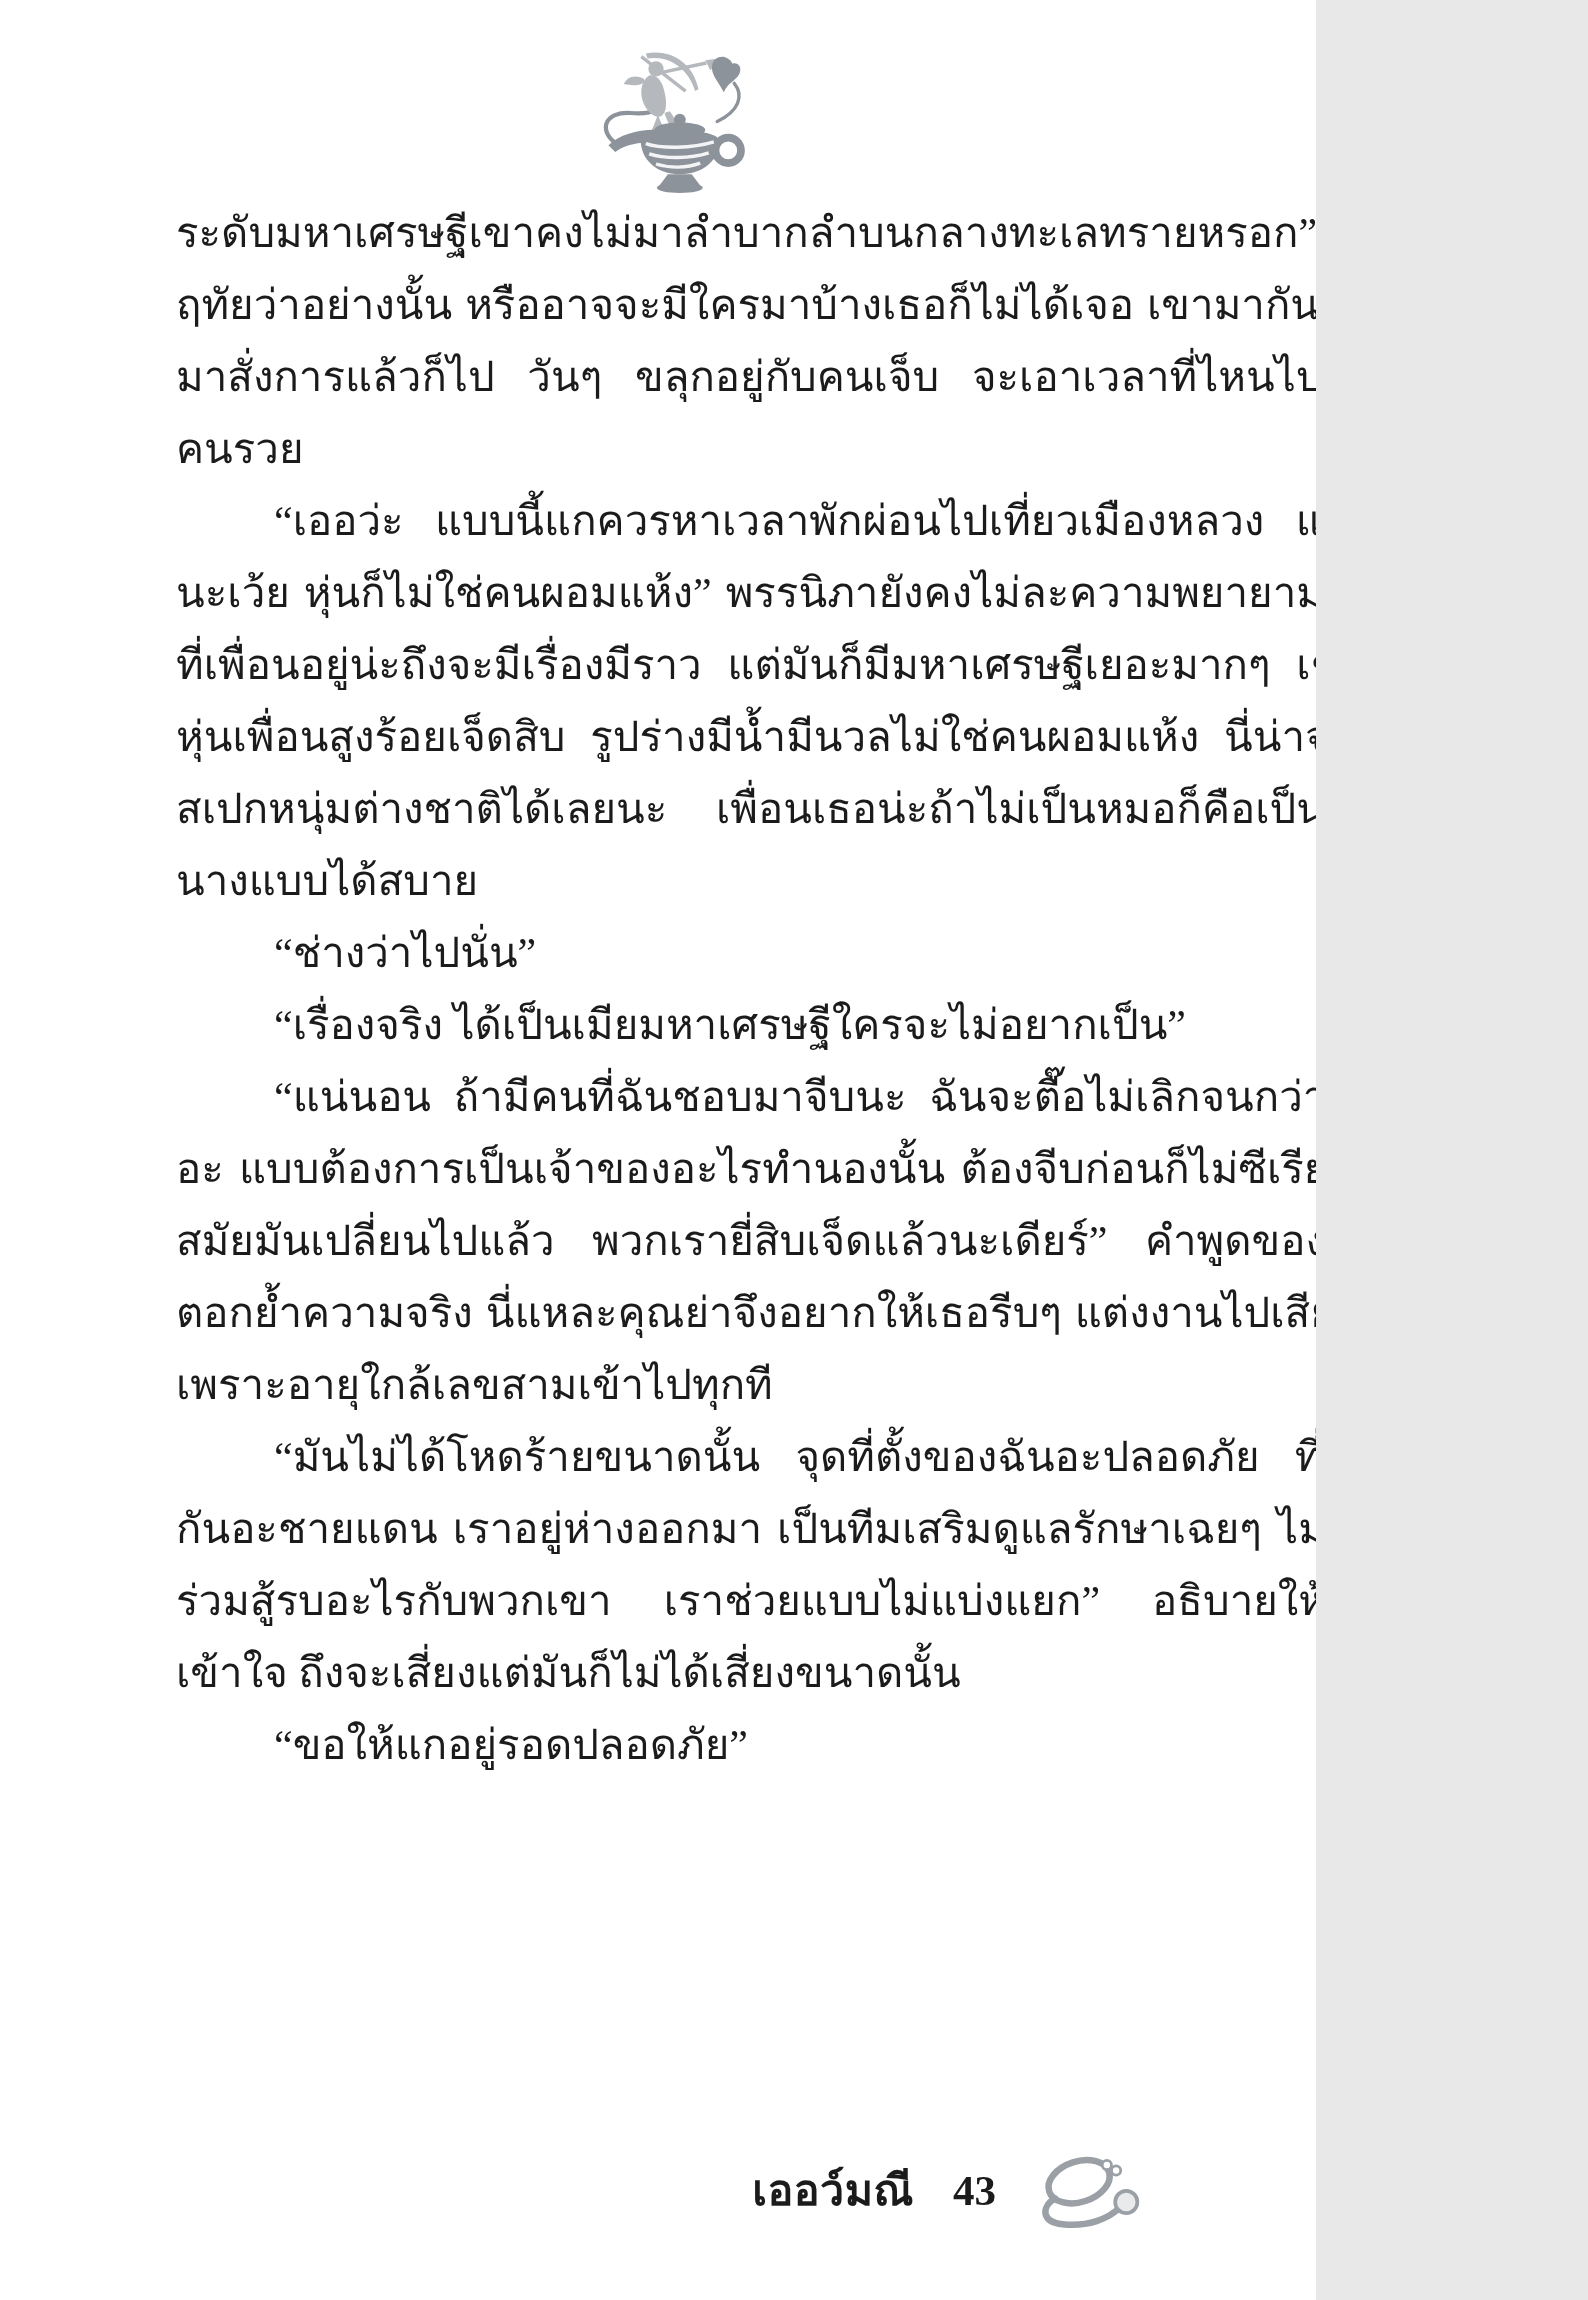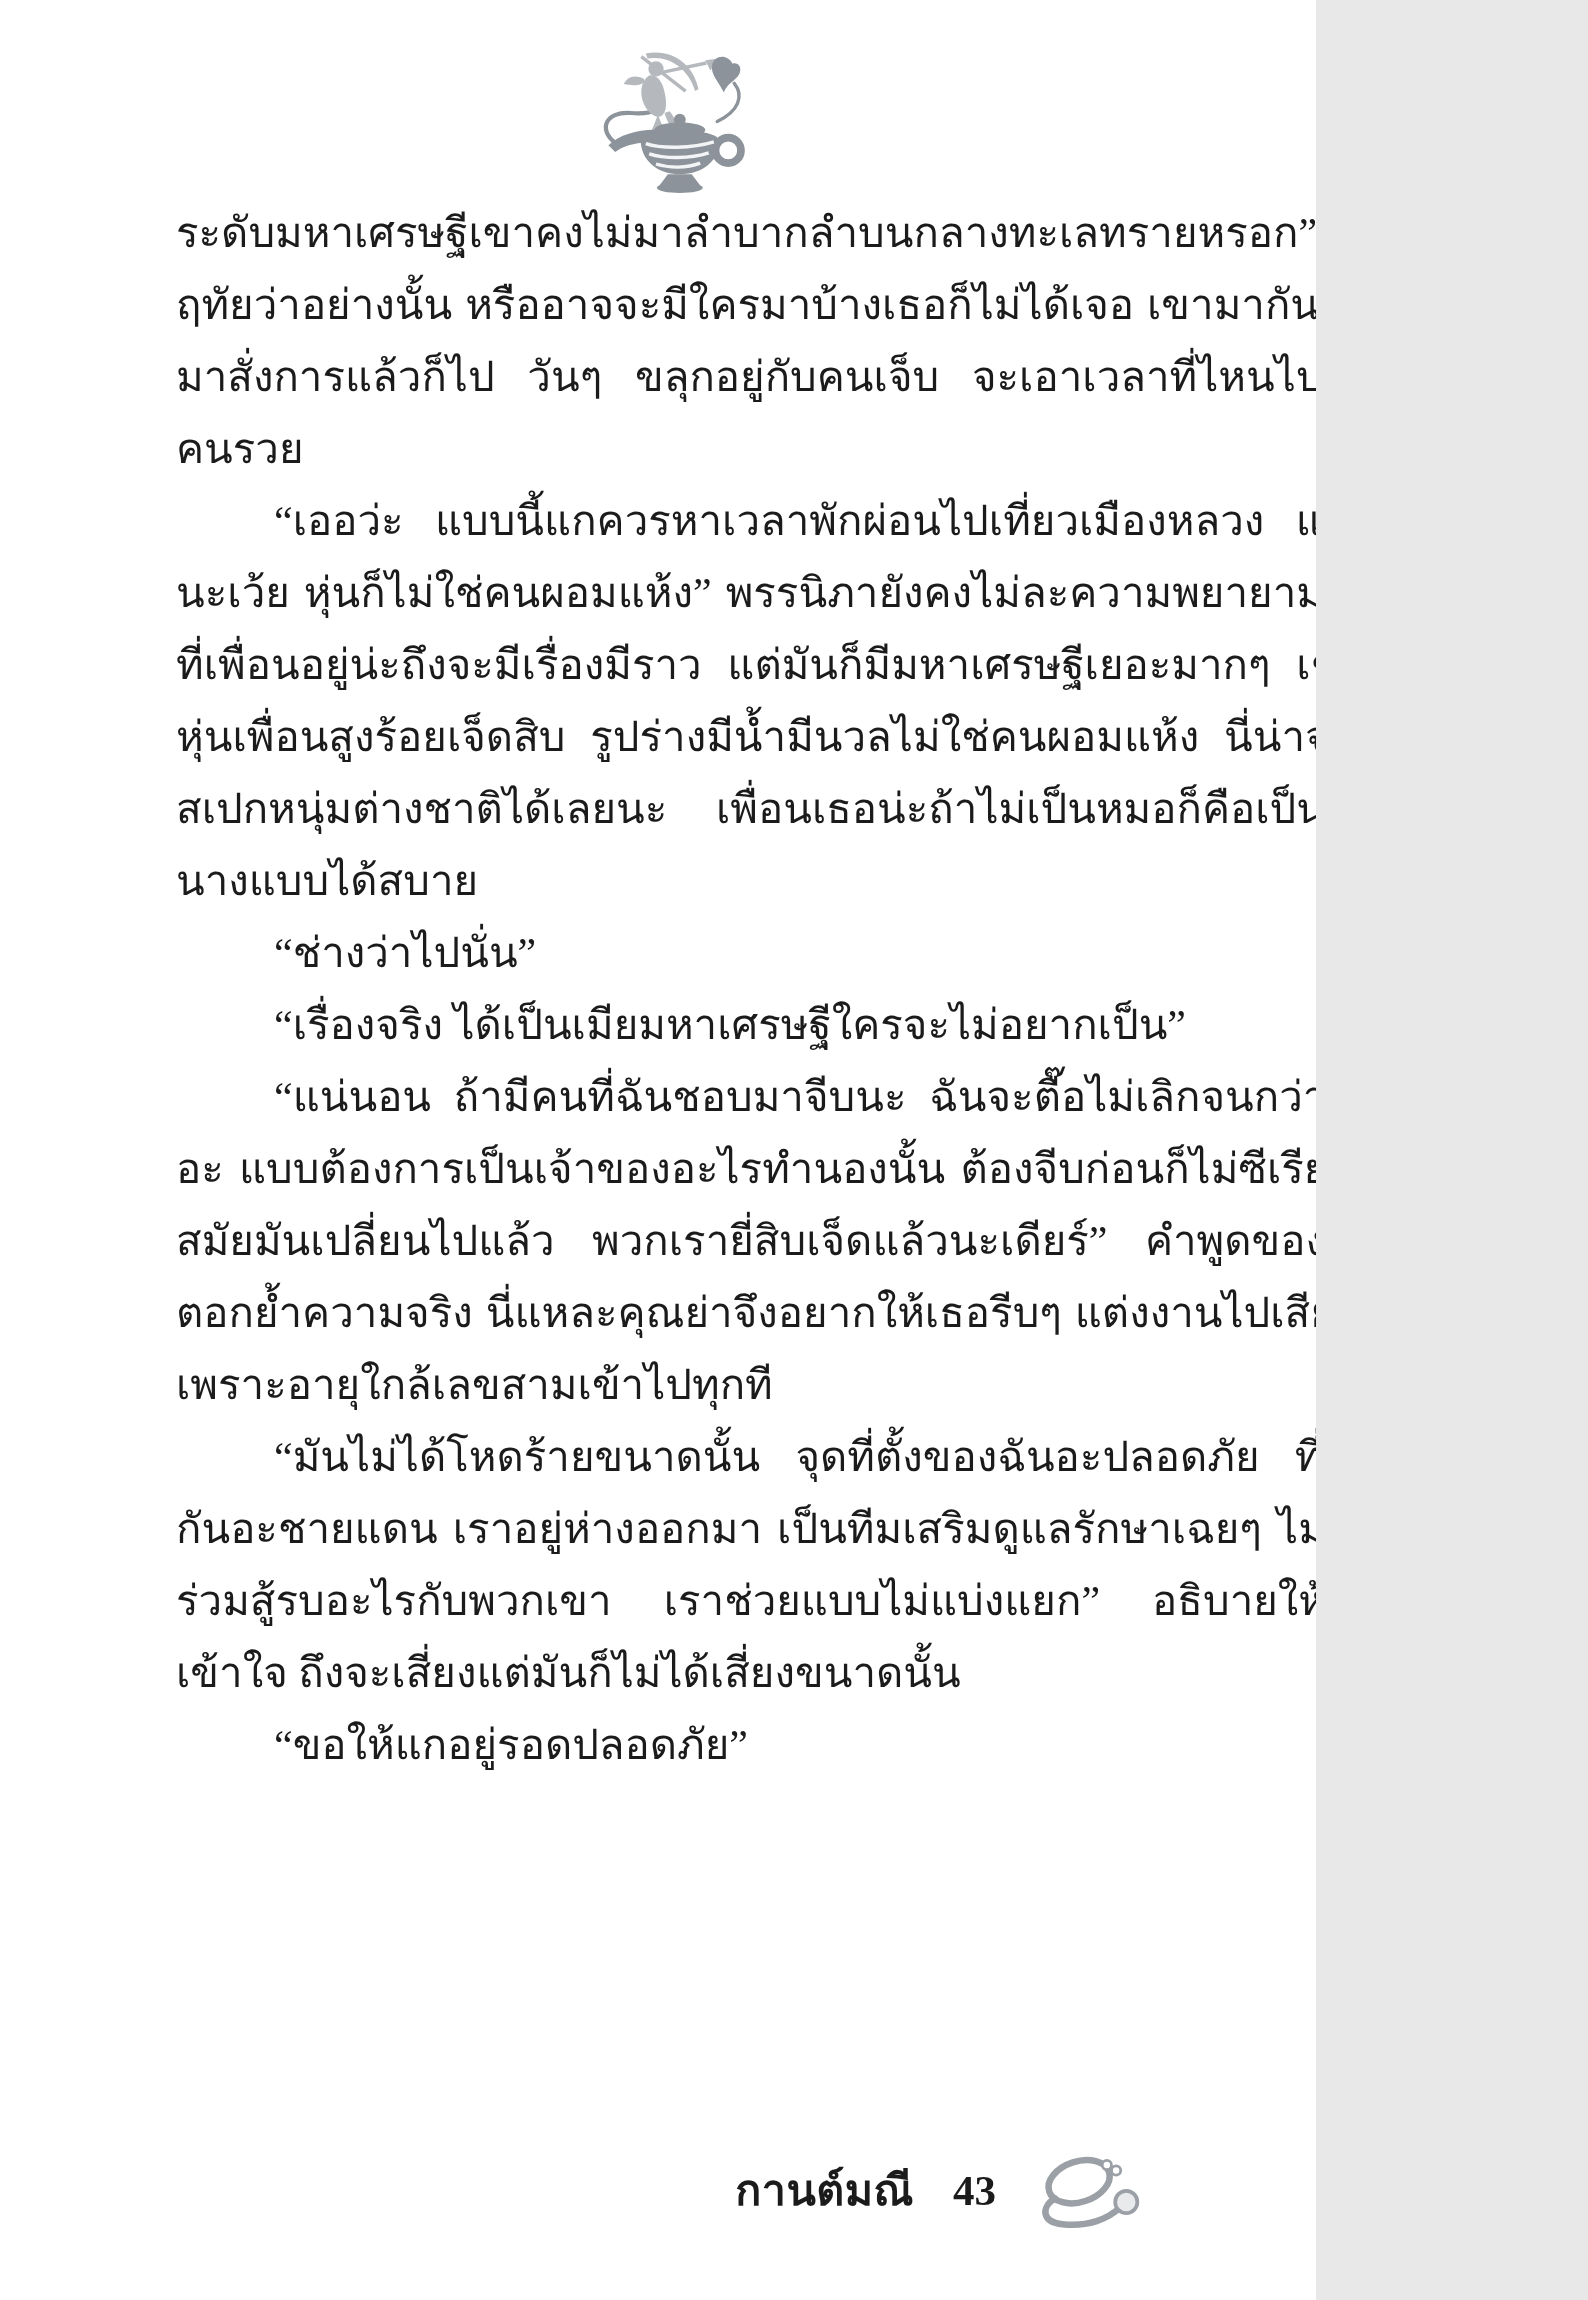--- a/index.html
+++ b/index.html
@@ -115,21 +115,21 @@
       <p class="para">ระดับมหาเศรษฐีเขาคงไม่มาลำบากลำบนกลางทะเลทรายหรอก” ดวงฤทัยว่าอย่างนั้น หรืออาจจะมีใครมาบ้างเธอก็ไม่ได้เจอ เขามากันแป๊บๆ มาสั่งการแล้วก็ไป วันๆ ขลุกอยู่กับคนเจ็บ จะเอาเวลาที่ไหนไปสนใจคนรวย</p>
       <p class="para indent">“เออว่ะ แบบนี้แกควรหาเวลาพักผ่อนไปเที่ยวเมืองหลวง แกสวยนะเว้ย หุ่นก็ไม่ใช่คนผอมแห้ง” พรรนิภายังคงไม่ละความพยายาม พื้นที่ที่เพื่อนอยู่น่ะถึงจะมีเรื่องมีราว แต่มันก็มีมหาเศรษฐีเยอะมากๆ เช่นกัน หุ่นเพื่อนสูงร้อยเจ็ดสิบ รูปร่างมีน้ำมีนวลไม่ใช่คนผอมแห้ง นี่น่าจะเป็นสเปกหนุ่มต่างชาติได้เลยนะ เพื่อนเธอน่ะถ้าไม่เป็นหมอก็คือเป็นดารานางแบบได้สบาย</p>
       <p class="para indent">“ช่างว่าไปนั่น”</p>
       <p class="para indent">“เรื่องจริง ได้เป็นเมียมหาเศรษฐีใครจะไม่อยากเป็น”</p>
       <p class="para indent">“แน่นอน ถ้ามีคนที่ฉันชอบมาจีบนะ ฉันจะตื๊อไม่เลิกจนกว่าจะได้อะ แบบต้องการเป็นเจ้าของอะไรทำนองนั้น ต้องจีบก่อนก็ไม่ซีเรียส ยุคสมัยมันเปลี่ยนไปแล้ว พวกเรายี่สิบเจ็ดแล้วนะเดียร์” คำพูดของเพื่อนตอกย้ำความจริง นี่แหละคุณย่าจึงอยากให้เธอรีบๆ แต่งงานไปเสียเพียงเพราะอายุใกล้เลขสามเข้าไปทุกที</p>
       <p class="para indent">“มันไม่ได้โหดร้ายขนาดนั้น จุดที่ตั้งของฉันอะปลอดภัย ที่ปะทะกันอะชายแดน เราอยู่ห่างออกมา เป็นทีมเสริมดูแลรักษาเฉยๆ ไม่ได้ไปร่วมสู้รบอะไรกับพวกเขา เราช่วยแบบไม่แบ่งแยก” อธิบายให้เพื่อนเข้าใจ ถึงจะเสี่ยงแต่มันก็ไม่ได้เสี่ยงขนาดนั้น</p>
       <p class="para indent">“ขอให้แกอยู่รอดปลอดภัย”</p>
     </div>
 
   <div class="footer">
-    <span class="author">กานต์มณี</span>
+    <span class="author">เออว์มณี</span>
     <span class="page-number">43</span>
     <span class="stetho">
       <svg viewBox="0 0 120 86" width="111" height="80">
 
         <ellipse cx="52" cy="34" rx="34" ry="22" transform="rotate(-18 52 34)" fill="none" stroke="#9aa0a6" stroke-width="7"></ellipse>
         <circle cx="82" cy="16" r="5" fill="#ffffff" stroke="#9aa0a6" stroke-width="3"></circle>
         <circle cx="92" cy="22" r="5" fill="#ffffff" stroke="#9aa0a6" stroke-width="3"></circle>
 
         <path d="M26,52 C10,62 12,78 34,80 C62,83 84,74 96,62" fill="none" stroke="#9aa0a6" stroke-width="7" stroke-linecap="round"></path>
 

